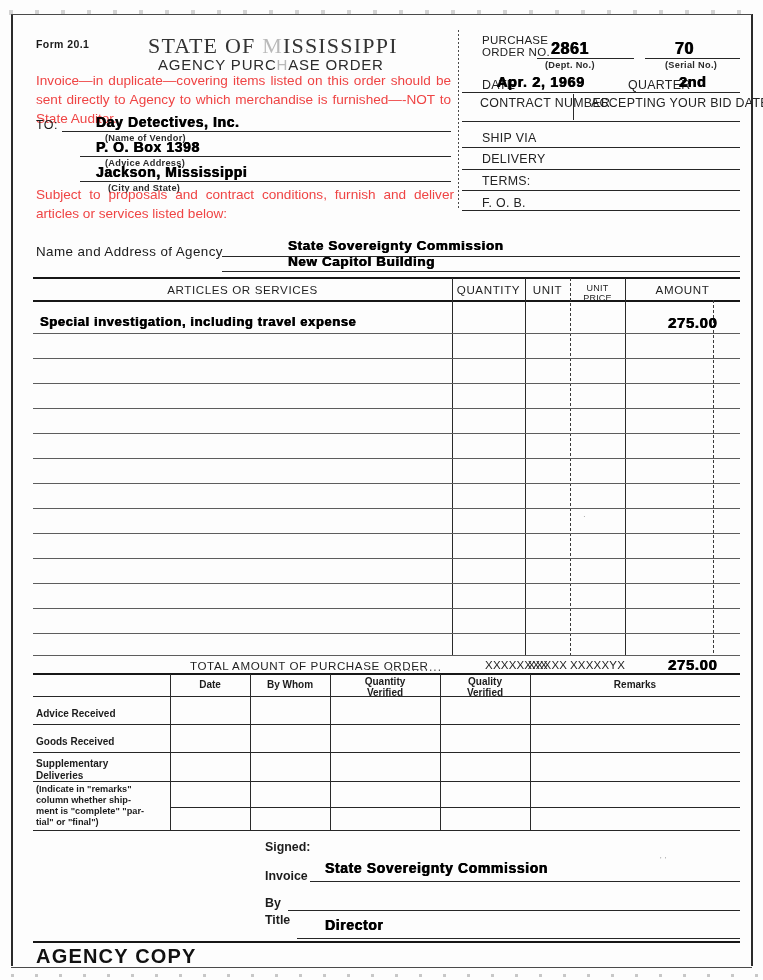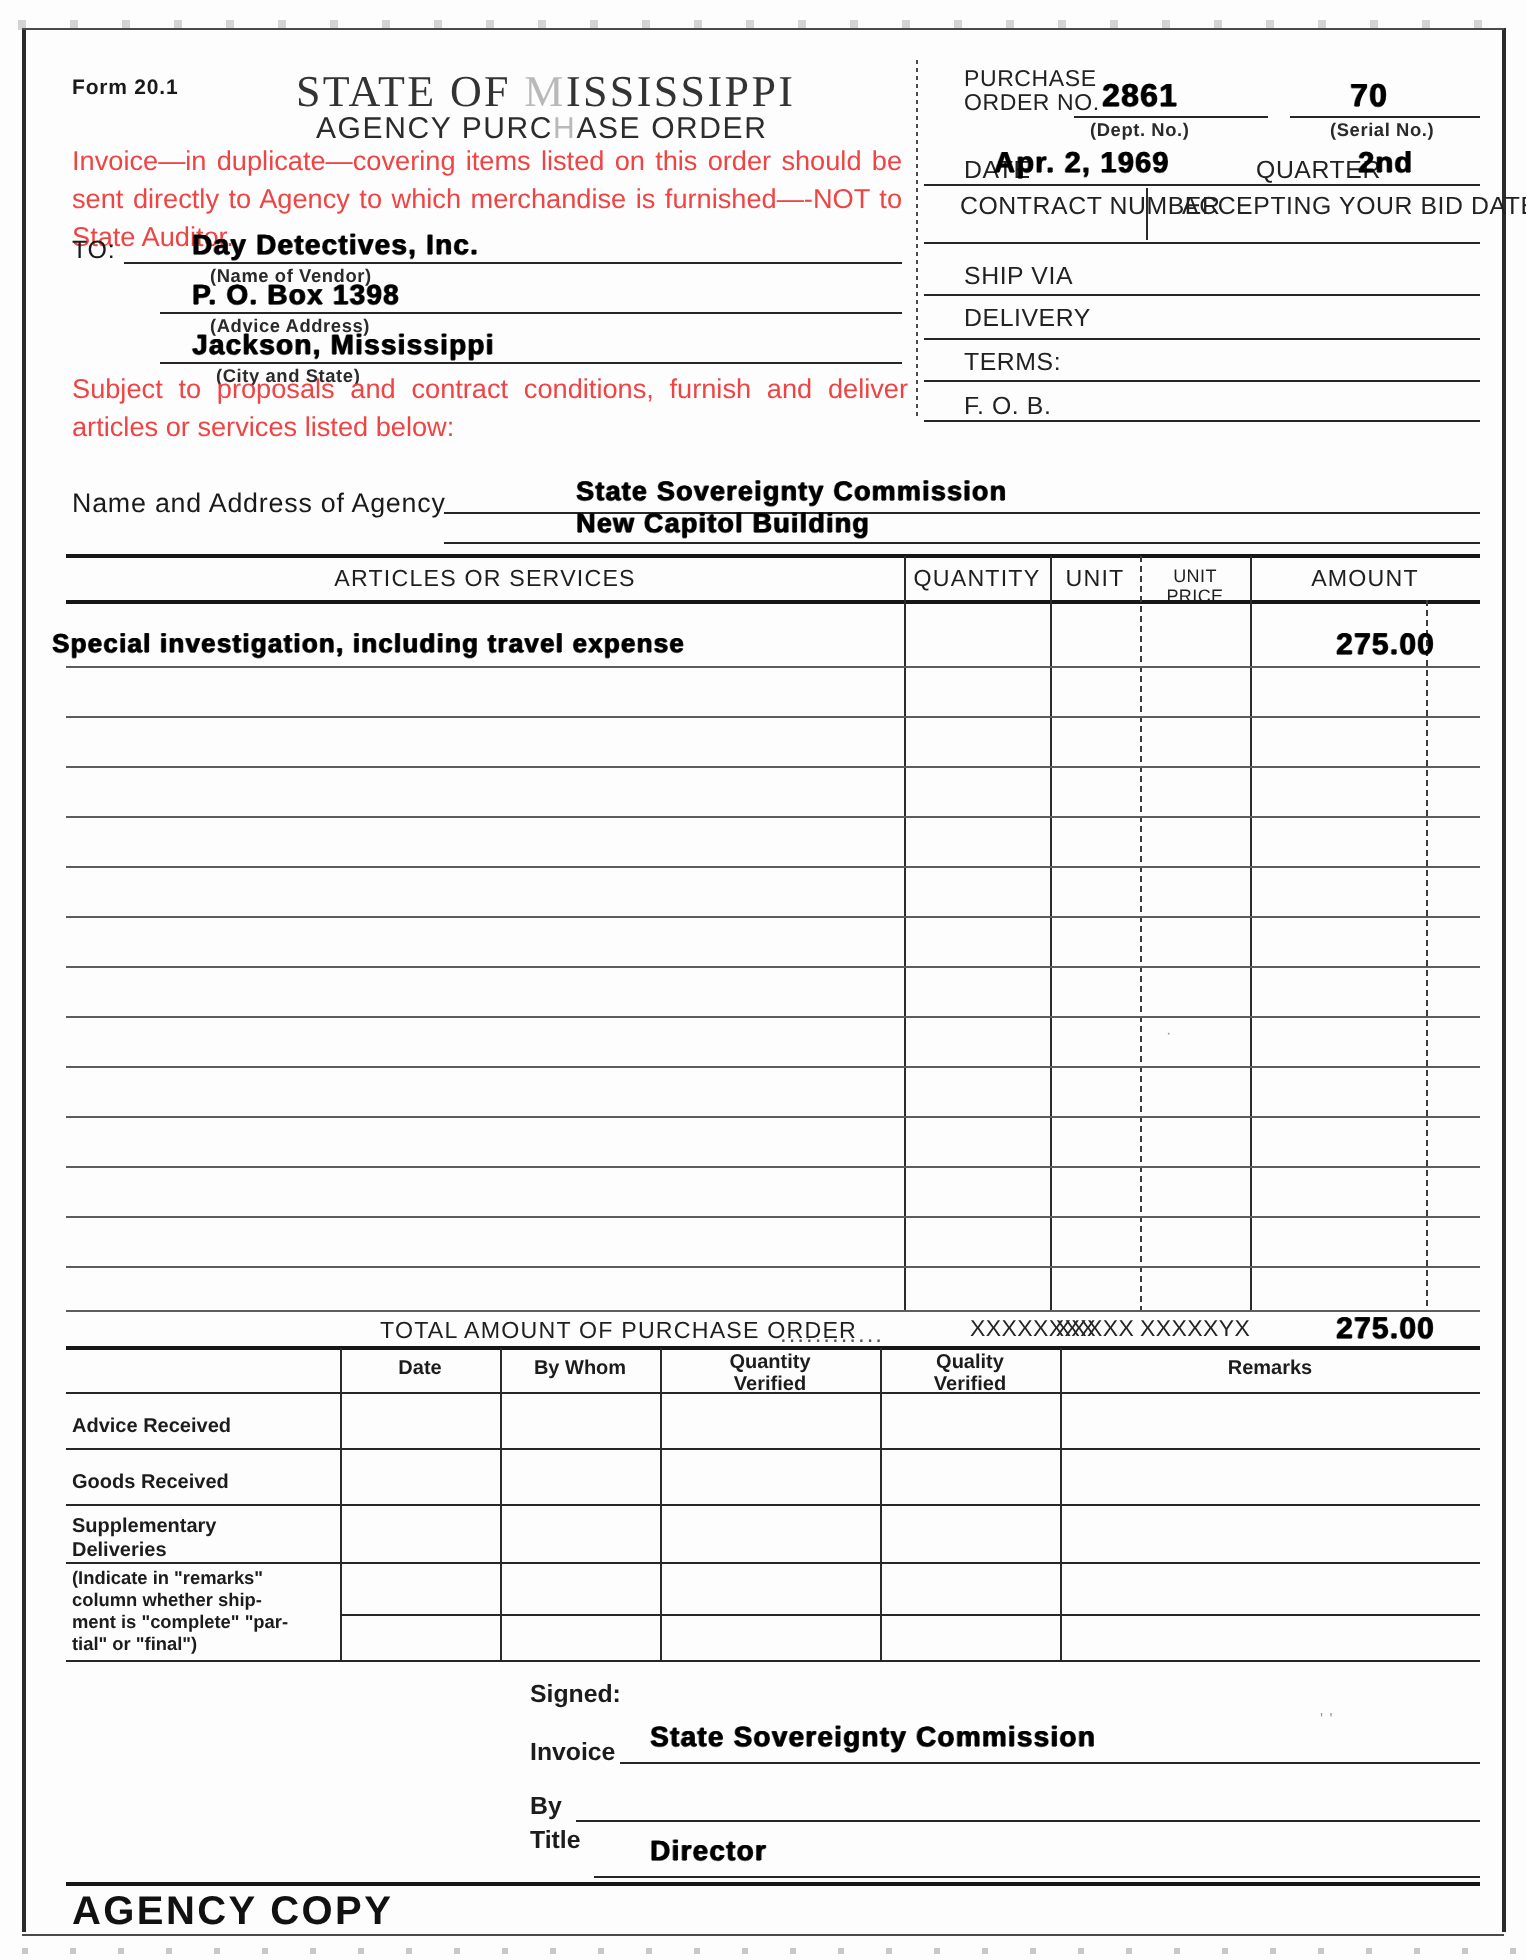--- a/index.html
+++ b/index.html
@@ -275,21 +275,21 @@
   <div class="col-head" style="left:625px; top:283px; width:115px;">AMOUNT</div>
 
   <div class="rule thick" style="left:33px; top:300px; width:707px;"></div>
 
   <div class="vrule" style="left:452px; top:278px; height:378px;"></div>
   <div class="vrule" style="left:525px; top:278px; height:378px;"></div>
   <div class="vrule dotty" style="left:570px; top:278px; height:378px;"></div>
   <div class="vrule" style="left:625px; top:278px; height:378px;"></div>
   <div class="vrule dotty" style="left:713px; top:300px; height:356px;"></div>
 
-  <div class="tw" style="left:26px; top:314px; font-size:13px;">Special investigation, including travel expense</div>
+  <div class="tw" style="left:40px; top:314px; font-size:13px;">Special investigation, including travel expense</div>
   <div class="tw" style="left:668px; top:314px; font-size:15px;">275.00</div>
 
   <div class="rule soft" style="left:33px; top:333px; width:707px;"></div>
   <div class="rule soft" style="left:33px; top:358px; width:707px;"></div>
   <div class="rule soft" style="left:33px; top:383px; width:707px;"></div>
   <div class="rule soft" style="left:33px; top:408px; width:707px;"></div>
   <div class="rule soft" style="left:33px; top:433px; width:707px;"></div>
   <div class="rule soft" style="left:33px; top:458px; width:707px;"></div>
   <div class="rule soft" style="left:33px; top:483px; width:707px;"></div>
   <div class="rule soft" style="left:33px; top:508px; width:707px;"></div>

